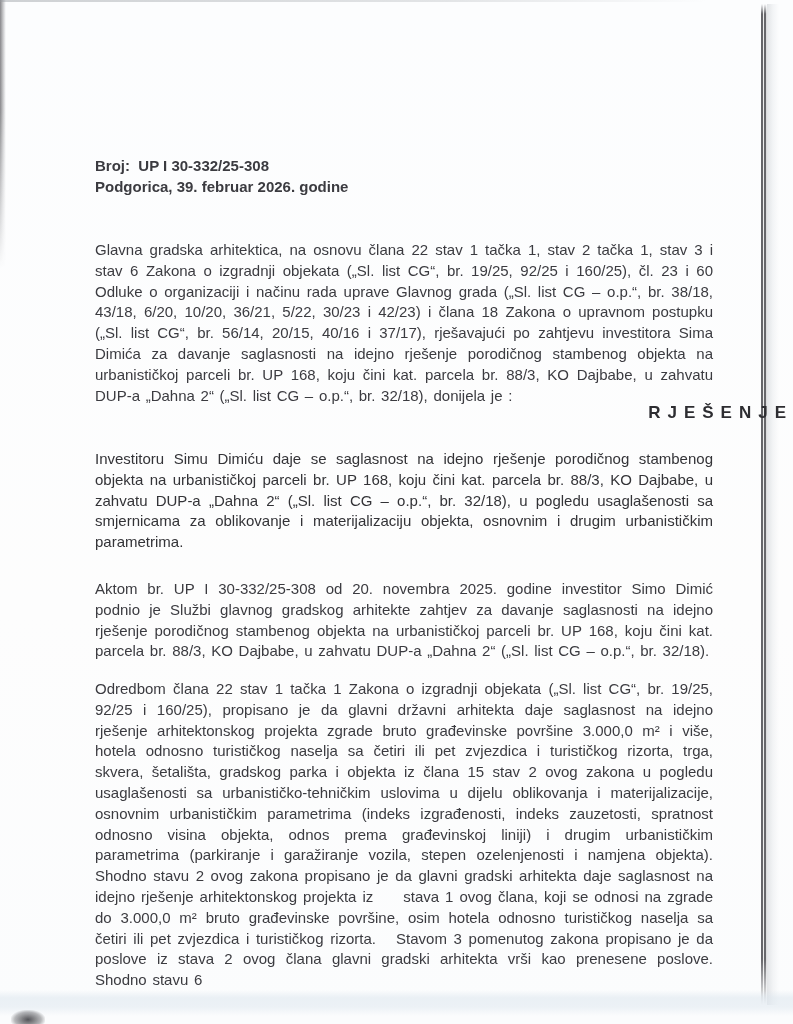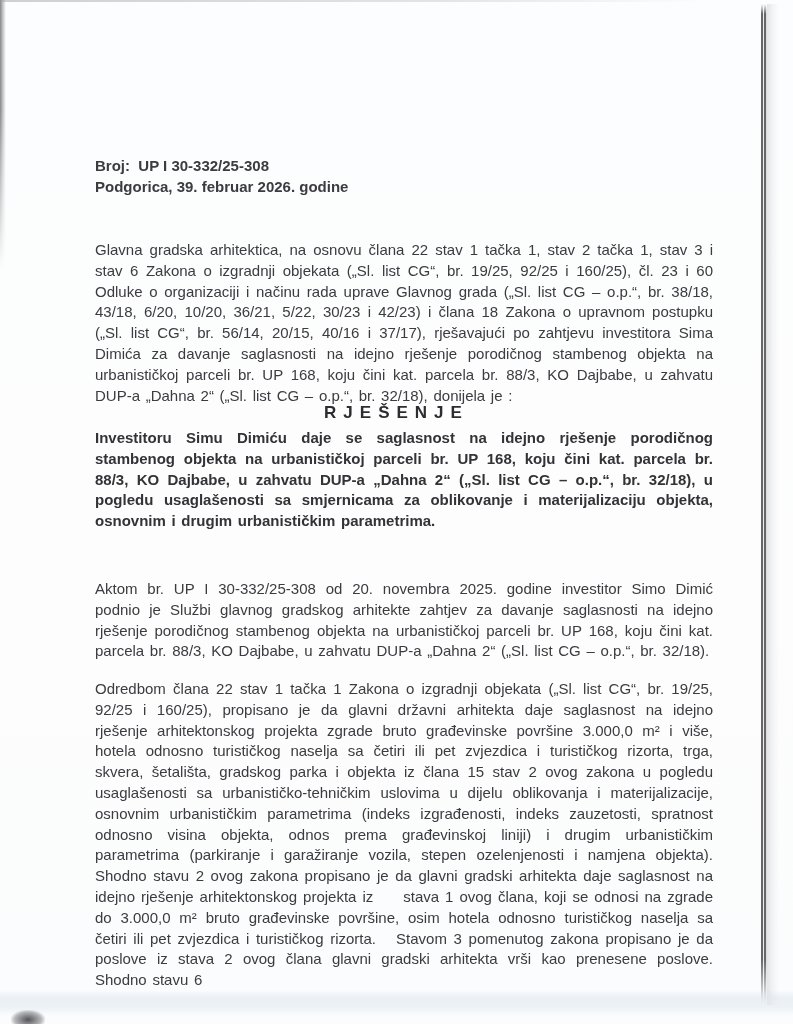--- a/index.html
+++ b/index.html
@@ -91,28 +91,28 @@
     position: absolute;
     left: 95px;
     width: 618px;
     font-size: 15px;
     line-height: 20.8px;
     color: #3b3b40;
     text-align: justify;
     word-spacing: 1.5px;
   }
   .para-intro   { top: 208px; margin-top: 32px; }
-  .para-decis   { top: 428px; font-weight: bold; color: #333337; }
+  .para-decis   { top: 449px; font-weight: normal; color: #333337; }
   .para-rat1    { top: 579px; }
   .para-rat2    { top: 679px; }
   .heading {
     position: absolute;
     left: 0;
     width: 793px;
-    text-align: center;
+    text-align: right;
     font-weight: bold;
     color: #2d2d31;
   }
   .heading-decision {
     top: 403px;
     font-size: 17px;
     letter-spacing: 7px;
   }
   .heading-rationale {
     top: 570px;

